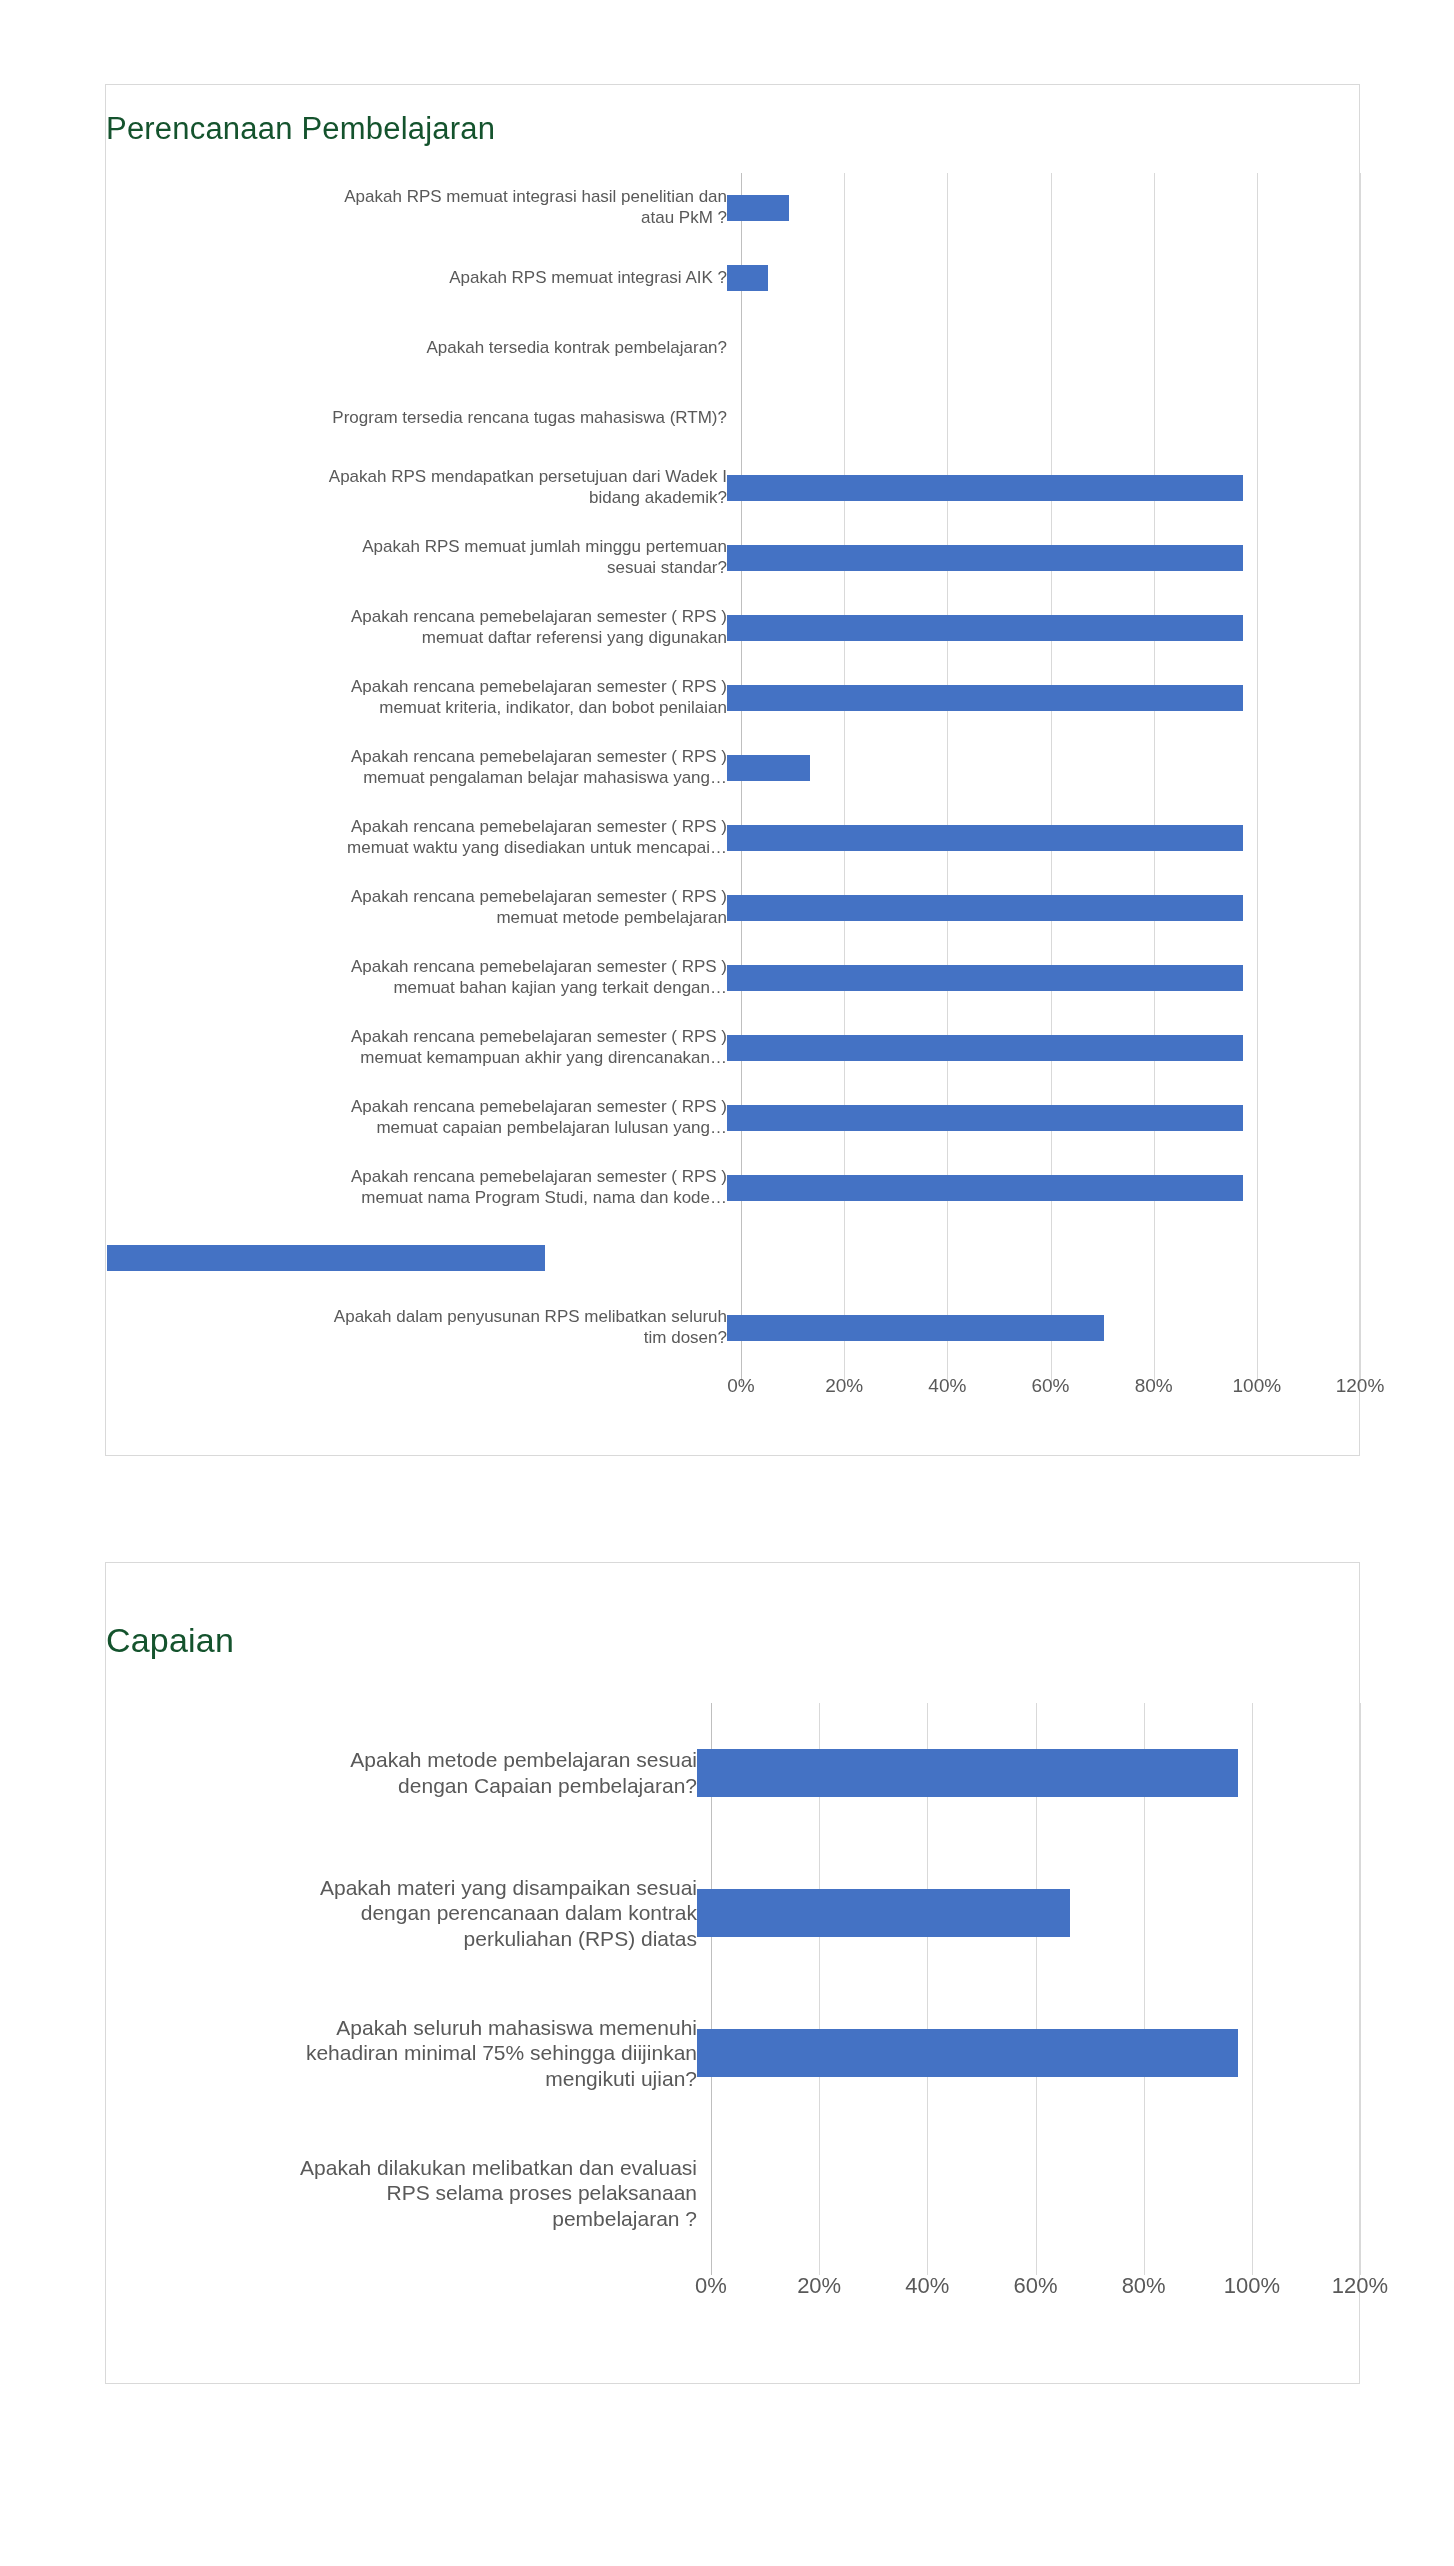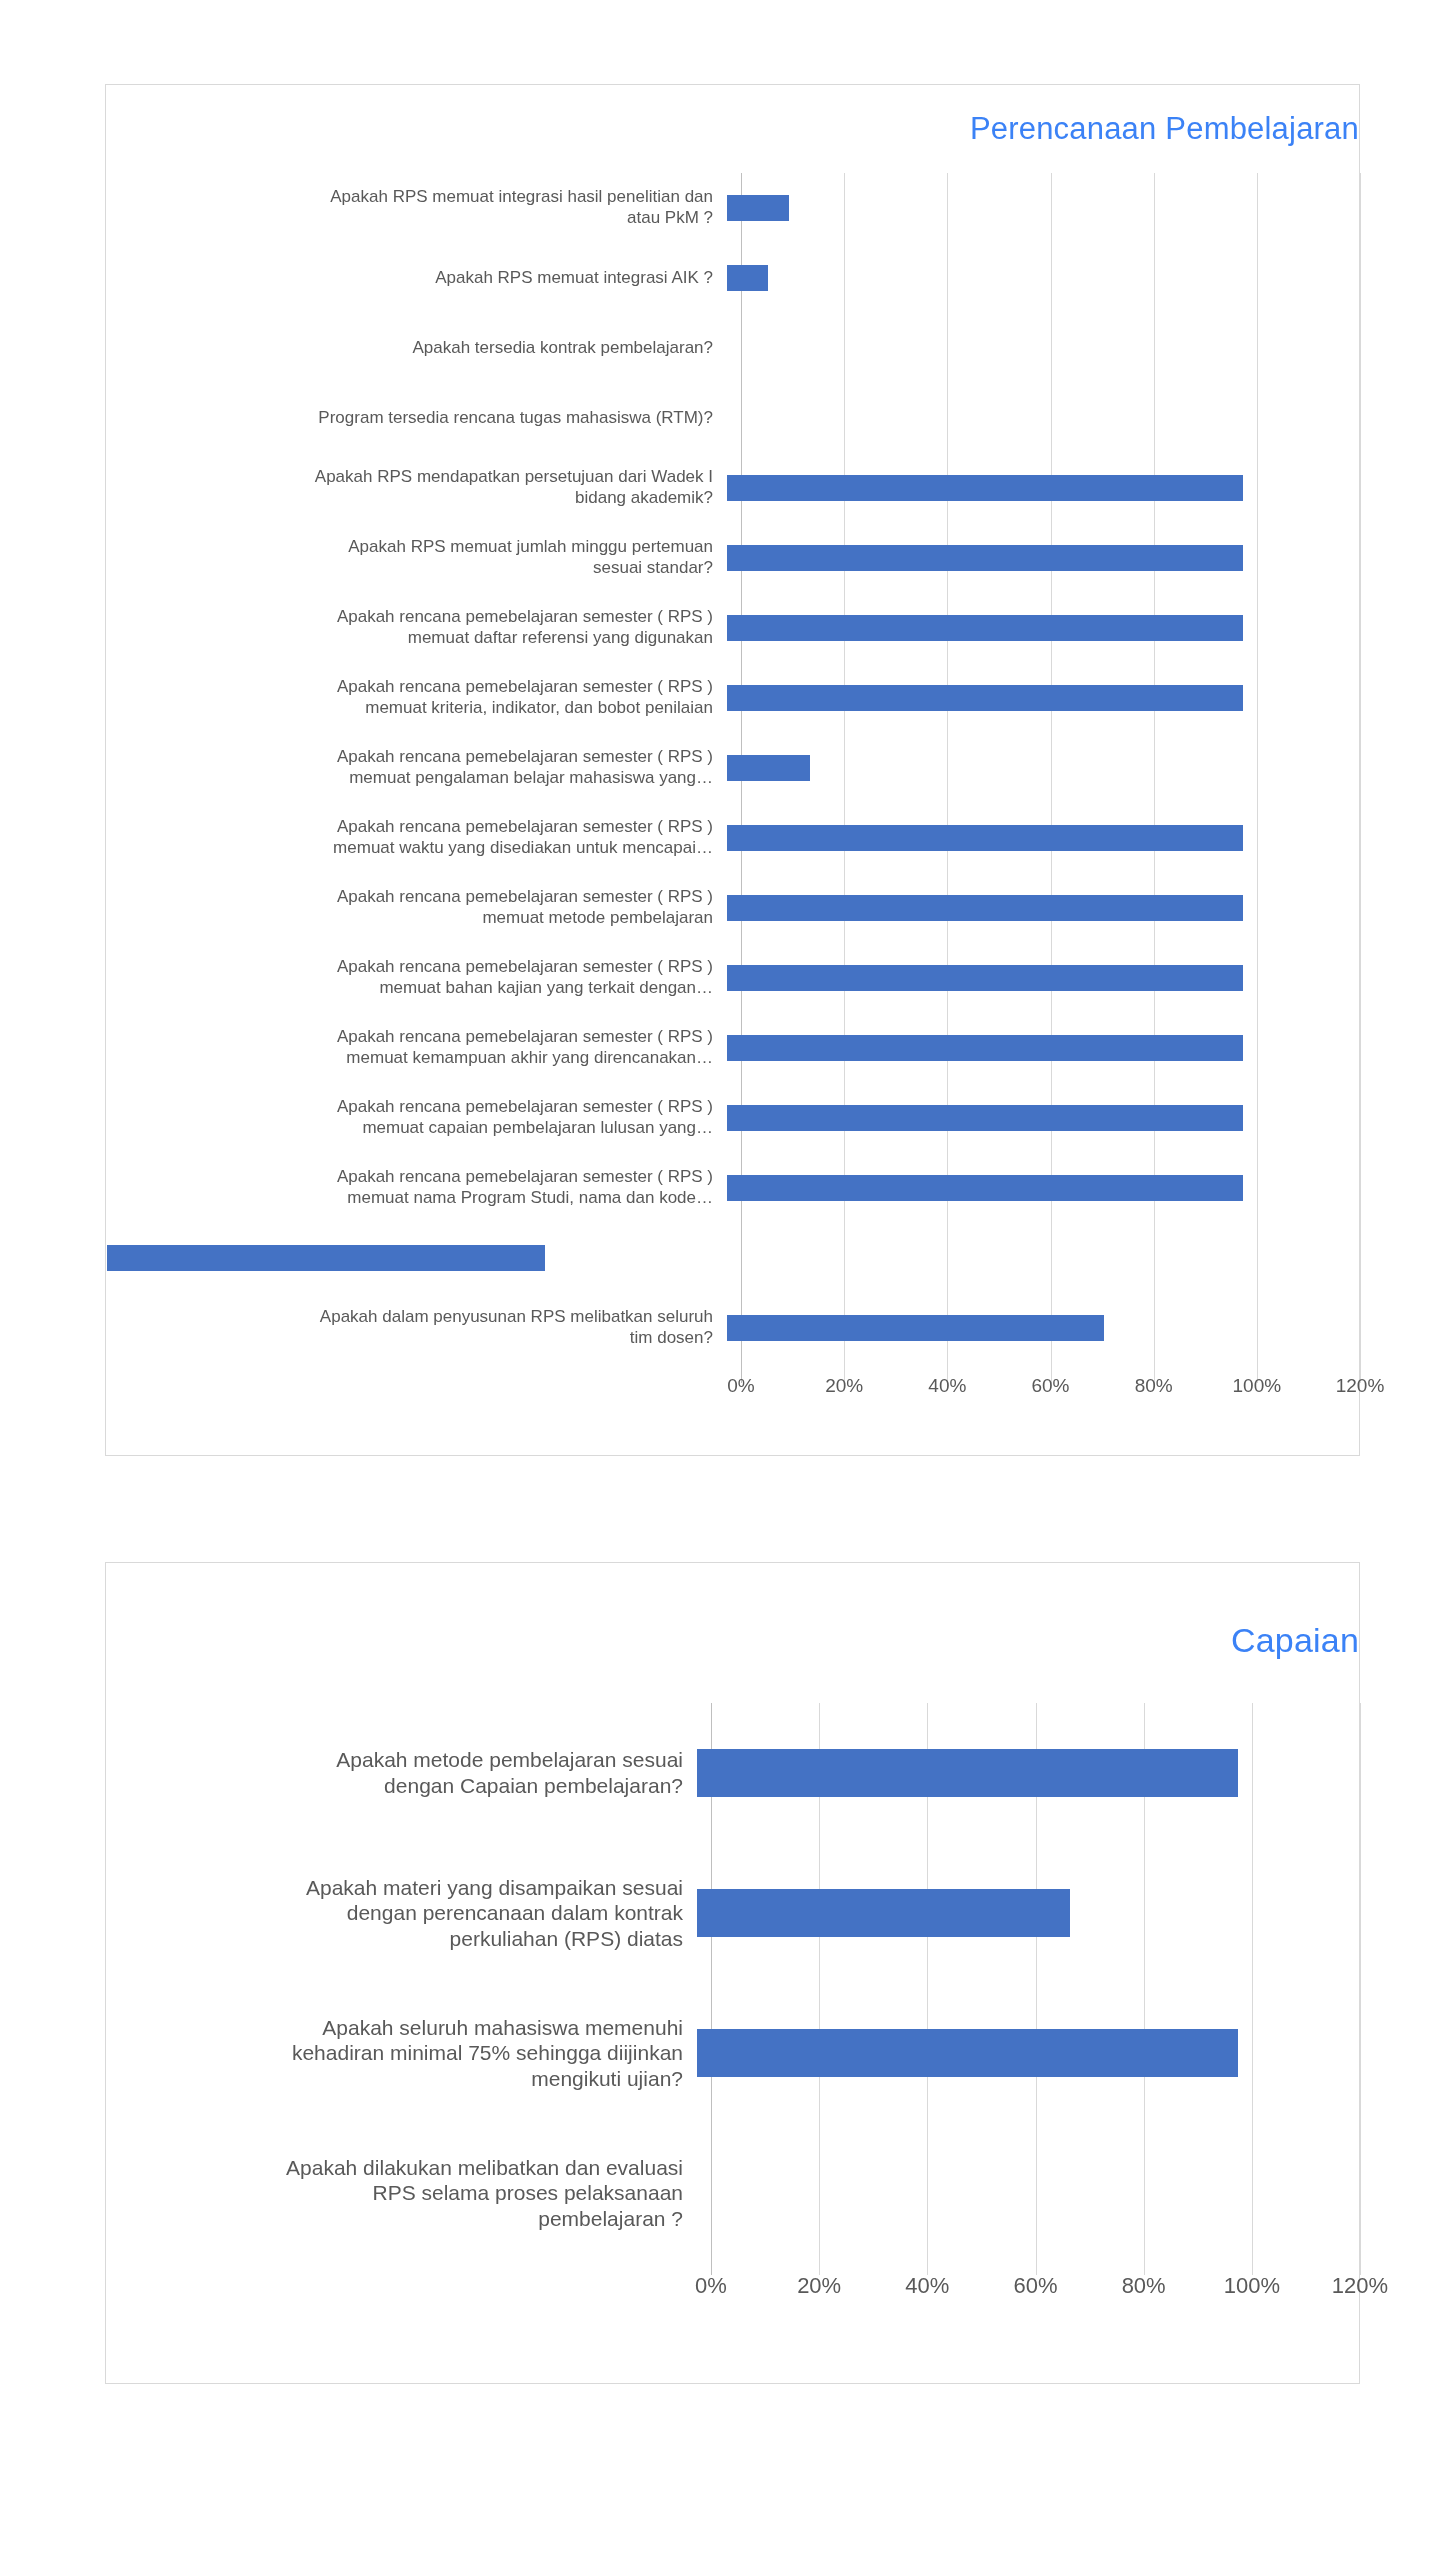--- a/index.html
+++ b/index.html
@@ -17,22 +17,22 @@
     position: absolute;
     background: #ffffff;
     border: 1px solid #d9d9d9;
   }
   #chart-perencanaan { left: 105px; top: 84px; width: 1255px; height: 1372px; }
   #chart-evaluasi    { left: 105px; top: 1562px; width: 1255px; height: 822px; }
 
   .chart-title {
     position: absolute;
     left: 0; right: 0;
-    text-align: right;
-    color: #3b82f6;
+    text-align: left;
+    color: #14532d;
     font-weight: 400;
     letter-spacing: .2px;
   }
   #chart-perencanaan .chart-title { top: 26px; font-size: 31px; }
   #chart-evaluasi .chart-title    { top: 58px; font-size: 34px; }
 
   
   .plot {
     position: absolute;
     display: flex;
@@ -44,21 +44,20 @@
   .row {
     display: flex;
     align-items: center;
     flex: 1 1 0;
     min-height: 0;
     position: relative;
   }
   .cat-label {
     flex: 0 0 auto;
     text-align: right;
-    padding-right: 14px;
     color: #595959;
     line-height: 1.22;
     white-space: pre-line;
   }
   #plot-perencanaan .cat-label { width: 620px; font-size: 17px; }
   #plot-evaluasi    .cat-label { width: 590px; font-size: 21px; }
 
   .bar-track {
     position: relative;
     flex: 1 1 auto;

